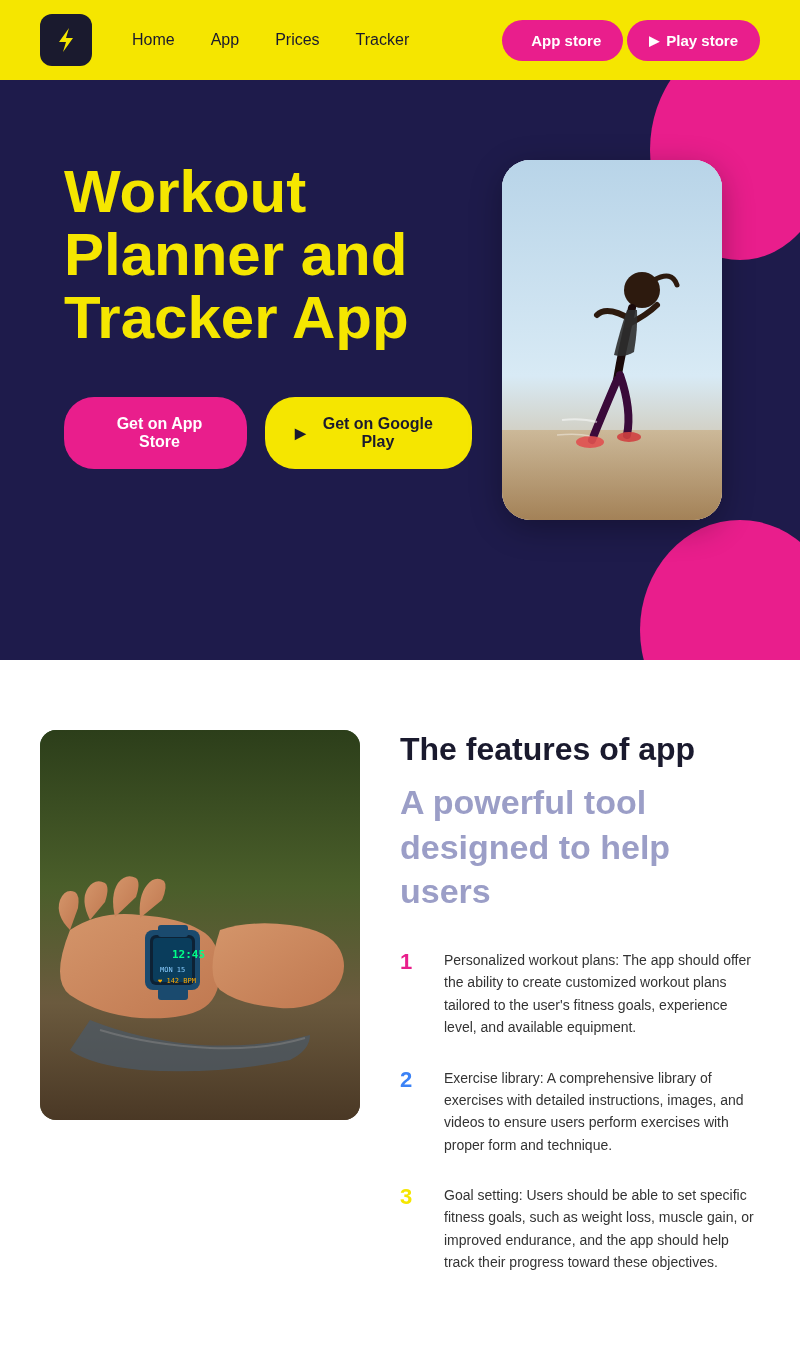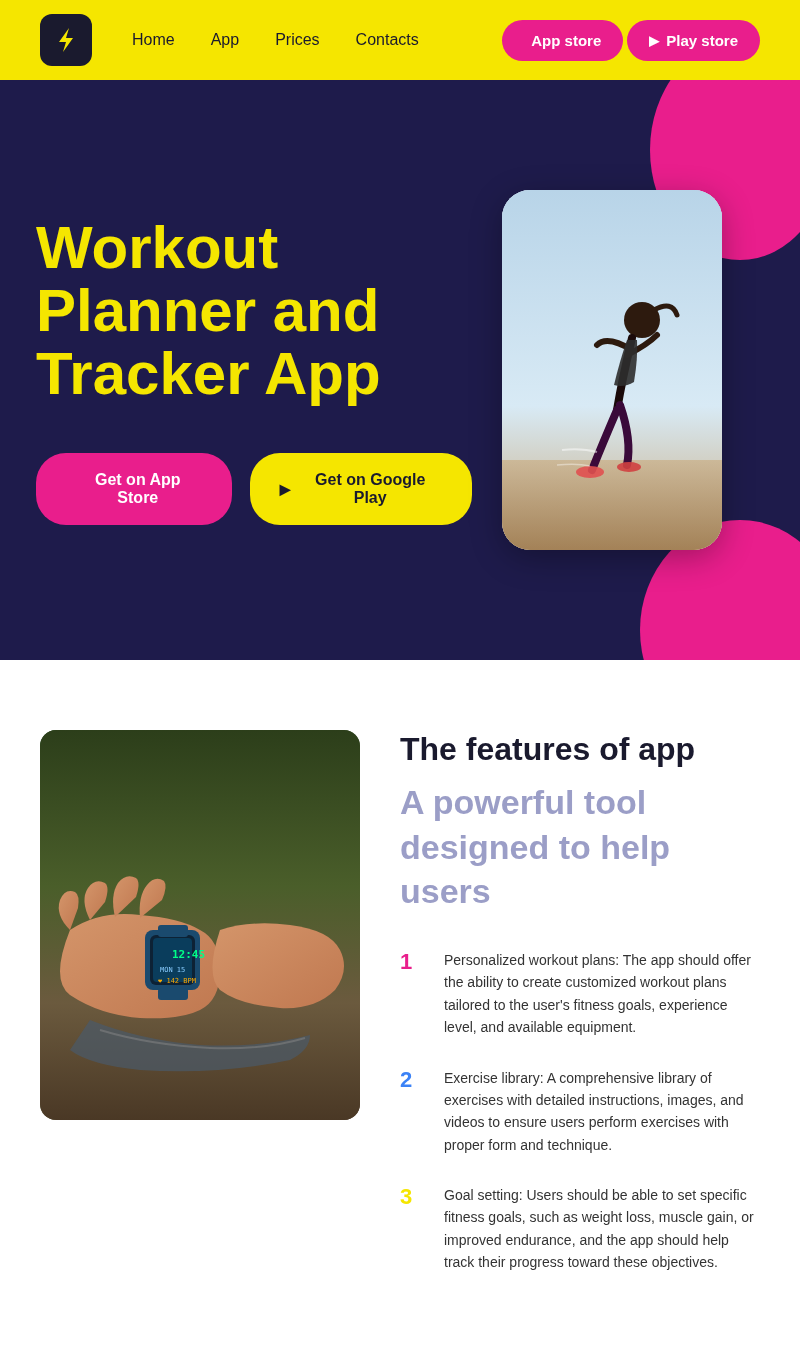--- a/index.html
+++ b/index.html
@@ -67,25 +67,24 @@
       cursor: pointer;
       display: flex;
       align-items: center;
       gap: 7px;
     }
 
     
     .hero {
       background: #1e1b4b;
       position: relative;
-      padding: 80px 48px 80px 36px;
+      padding: 80px 48px 80px 64px;
       min-height: 580px;
       overflow: hidden;
       display: flex;
-      align-items: center;
     }
     .hero-content {
       flex: 1;
       z-index: 2;
       position: relative;
     }
     .hero-title {
       font-size: 60px;
       font-weight: 900;
       color: #f5e600;
@@ -231,21 +230,21 @@
 <nav class="navbar">
   <div class="logo">
     <svg viewBox="0 0 28 28" fill="none">
       <polygon points="17,2 7,16 14,16 11,26 21,12 14,12" fill="#f5e600"></polygon>
     </svg>
   </div>
   <div class="nav-links">
     <a class="nav-link">Home</a>
     <a class="nav-link">App</a>
     <a class="nav-link">Prices</a>
-    <a class="nav-link">Contacts</a>
+    <a class="nav-link">Tracker</a>
   </div>
   <div class="nav-buttons">
     <button class="nav-btn-appstore">
       <span style="font-size:16px;"></span>
       <span>App store</span>
     </button>
     <button class="nav-btn-playstore">
       <span style="font-size:13px;">▶</span>
       <span>Play store</span>
     </button>

